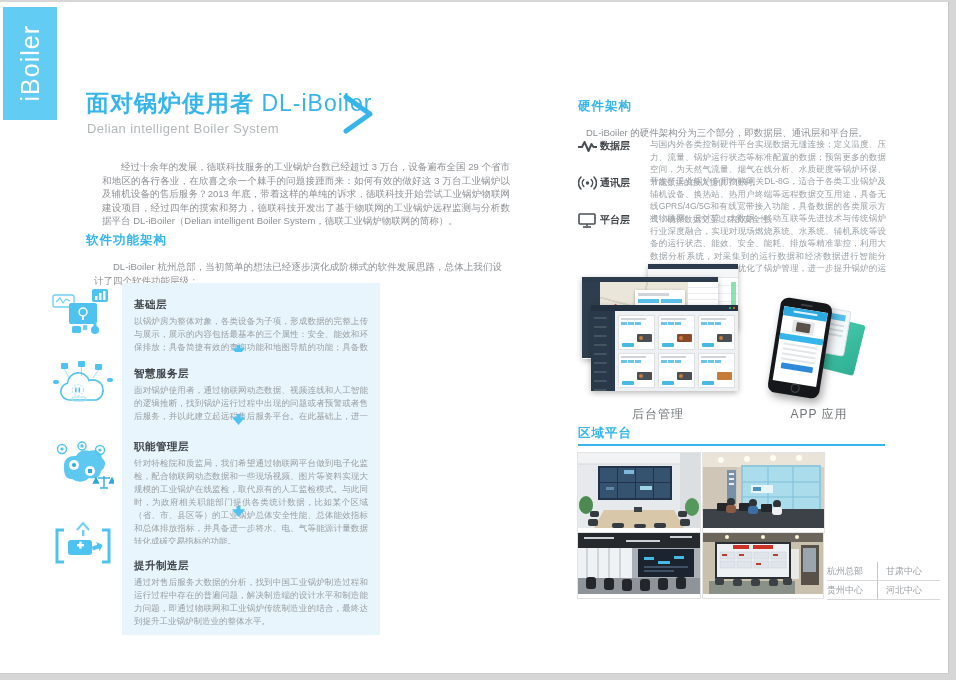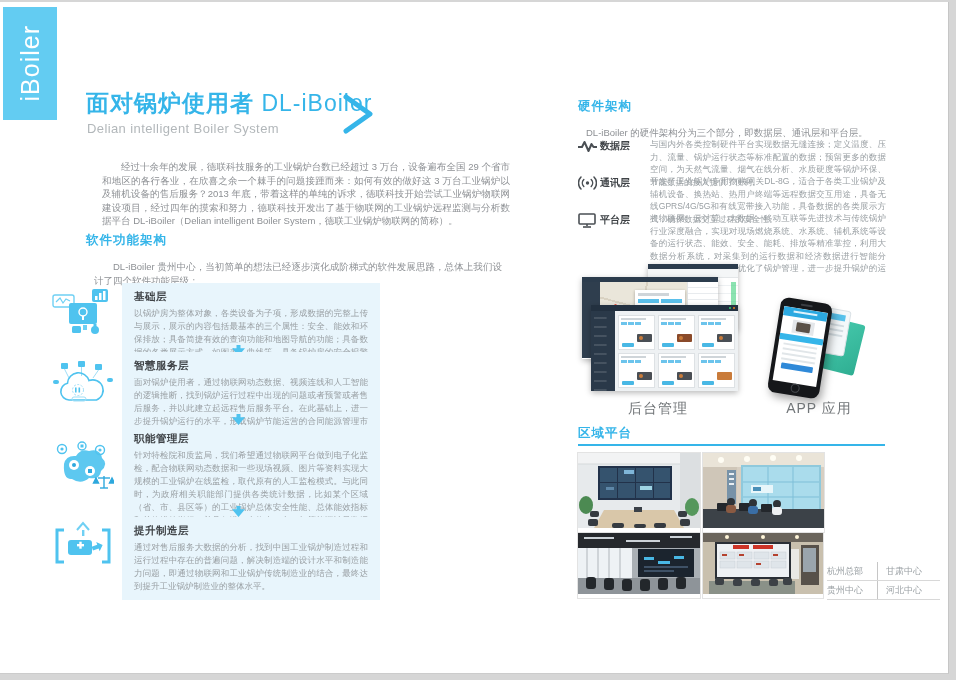--- a/index.html
+++ b/index.html
@@ -19,30 +19,30 @@
   .h1 .cn{font-weight:700;}
   .h1 .en{font-weight:500;}
   .subtitle{position:absolute;left:87px;top:119px;font-size:13px;color:#b2b7ba;letter-spacing:.4px;}
   .chev{position:absolute;left:342px;top:92px;}
   .h2{position:absolute;margin:0;font-size:12.5px;font-weight:700;color:#35b5e9;letter-spacing:1px;}
   .para{position:absolute;margin:8px;font-size:9.5px;line-height:13.5px;color:#8d9094;
         text-align:justify;}
   .indent{text-indent:2em;}
   
   .layer-box{position:absolute;left:122px;width:234px;background:#e8f5fc;padding:7px 12px 7px;}
-  .layer-box h3{margin:0 0 3px;font-size:10.5px;font-weight:700;color:#3f4347;letter-spacing:.5px;}
+  .layer-box h3{margin:8px 0 3px;font-size:10.5px;font-weight:700;color:#3f4347;letter-spacing:.5px;}
   .layer-box p{margin:0;font-size:8.5px;line-height:13px;color:#9aa0a4;text-align:justify;}
   .licon{position:absolute;left:50px;width:66px;text-align:center;}
   .larrow{position:absolute;left:232px;width:13px;height:11px;}
   
   .hw-icon{position:absolute;left:578px;width:20px;}
   .hw-label{position:absolute;left:600px;width:44px;font-size:10px;font-weight:700;color:#3f4347;}
   .hw-text{position:absolute;left:650px;width:236px;margin:0;font-size:8.5px;line-height:12.5px;
            color:#9aa0a4;text-align:justify;}
-  .caption{position:absolute;font-size:14px;color:#717578;text-align:center;letter-spacing:1px;}
+  .caption{position:absolute;font-size:12px;color:#717578;text-align:center;letter-spacing:1px;margin-top:6px;}
   
   .bk{position:absolute;left:576px;top:262px;width:164px;height:128px;}
   .win{position:absolute;background:#fff;box-shadow:0 2px 6px rgba(0,0,0,.28);}
   .w-table{left:72px;top:0;width:90px;height:66px;}
   .w-map{left:6px;top:13px;width:136px;height:82px;}
   .w-dash{left:15px;top:41px;width:147px;height:86px;}
   .tbar{height:5px;background:#2c3c4d;}
   .tbar2{height:6px;background:#22303f;position:relative;}
   .tbar2 i{position:absolute;right:3px;top:2px;width:2px;height:2px;background:#e67e22;border-radius:50%;}
   .tbar2 i+i{right:7px;background:#2ecc71;}
@@ -109,21 +109,21 @@
   <span class="chev">
     <svg width="34" height="40" viewBox="0 0 34 40">
           <polyline points="4,3 28,20 4,37" fill="none" stroke="#35b5e9" stroke-width="5" stroke-linecap="round" stroke-linejoin="round"></polyline>
         </svg>
   </span>
   <div class="subtitle">Delian intelligent Boiler System</div>
 
   <p class="para indent" style="left:94px;top:150px;width:408px;">经过十余年的发展，德联科技服务的工业锅炉台数已经超过 3 万台，设备遍布全国 29 个省市和地区的各行各业，在欣喜之余一个棘手的问题接踵而来：如何有效的做好这 3 万台工业锅炉以及辅机设备的售后服务？2013 年底，带着这样的单纯的诉求，德联科技开始尝试工业锅炉物联网建设项目，经过四年的摸索和努力，德联科技开发出了基于物联网的工业锅炉远程监测与分析数据平台 DL-iBoiler（Delian intelligent Boiler System，德联工业锅炉物联网的简称）。</p>
 
   <h2 class="h2" style="left:86px;top:230px;">软件功能架构</h2>
-  <p class="para indent" style="left:86px;top:250px;width:408px;">DL-iBoiler 贵州中心，当初简单的想法已经逐步演化成阶梯式的软件发展思路，总体上我们设计了四个软件功能层级：</p>
+  <p class="para indent" style="left:86px;top:250px;width:408px;">DL-iBoiler 杭州总部，当初简单的想法已经逐步演化成阶梯式的软件发展思路，总体上我们设计了四个软件功能层级：</p>
 
   <span class="licon" style="top:286px;">
     <svg width="62" height="50" viewBox="0 0 62 50">
       <rect x="1" y="7" width="21" height="12" rx="2" fill="none" stroke="#6fd0f4" stroke-width="1.4"></rect>
       <polyline points="4,14 8,10 11,15 14,11 18,13" fill="none" stroke="#6fd0f4" stroke-width="1.2"></polyline>
       <rect x="40" y="1" width="16" height="13" rx="2" fill="#4fc3ef"></rect>
       <rect x="43" y="8" width="2.5" height="4" fill="#fff"></rect>
           <rect x="47" y="5" width="2.5" height="7" fill="#fff"></rect>
           <rect x="51" y="3" width="2.5" height="9" fill="#fff"></rect>
       <rect x="17" y="15" width="28" height="21" rx="2" fill="#4fc3ef"></rect>
@@ -208,21 +208,21 @@
       <path d="M12 10 h-7 v32 h7" fill="none" stroke="#4fc3ef" stroke-width="3"></path>
       <path d="M50 10 h7 v32 h-7" fill="none" stroke="#4fc3ef" stroke-width="3"></path>
       <path d="M25 10 l6-7 6 7" fill="none" stroke="#6fd0f4" stroke-width="2"></path>
       <rect x="30" y="10" width="2.4" height="6" fill="#6fd0f4"></rect>
       <rect x="16" y="20" width="24" height="15" rx="3" fill="#4fc3ef"></rect>
       <rect x="25" y="24" width="7" height="2.4" fill="#fff"></rect>
           <rect x="27.3" y="21.7" width="2.4" height="7" fill="#fff"></rect>
       <path d="M40 25 h6 v-3 l5 5 -5 5 v-3 h-6 z" fill="#4fc3ef" transform="rotate(-20 45 27)"></path>
     </svg>
   </span>
-  <div class="layer-box" style="top:515px;">
+  <div class="layer-box" style="top:542px;">
     <h3>提升制造层</h3>
     <p>通过对售后服务大数据的分析，找到中国工业锅炉制造过程和运行过程中存在的普遍问题，解决制造端的设计水平和制造能力问题，即通过物联网和工业锅炉传统制造业的结合，最终达到提升工业锅炉制造业的整体水平。</p>
   </div>
 
   <h2 class="h2" style="left:578px;top:96px;">硬件架构</h2>
   <p class="para" style="left:578px;top:116px;width:308px;">DL-iBoiler 的硬件架构分为三个部分，即数据层、通讯层和平台层。</p>
 
   <span class="hw-icon" style="top:137px;">
     <svg width="19" height="14" viewBox="0 0 19 14">
           <polyline points="0,8 4,8 6.5,3 10.5,12 13.5,5 15.5,8 19,8" fill="none" stroke="#4a4f54" stroke-width="2" stroke-linejoin="round" stroke-linecap="round"></polyline>

